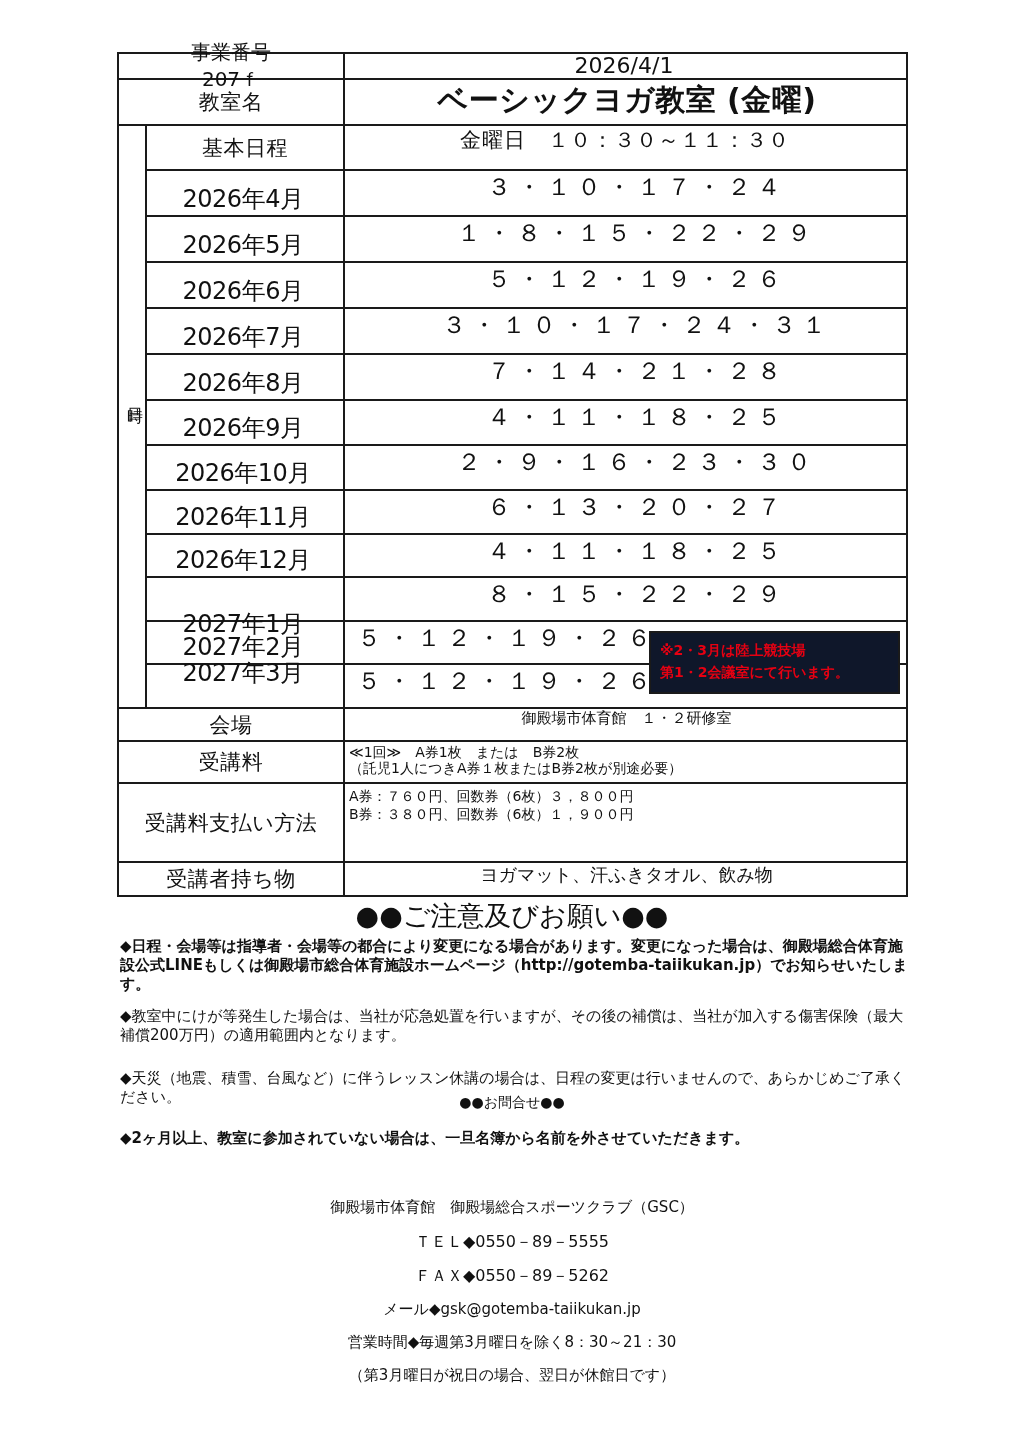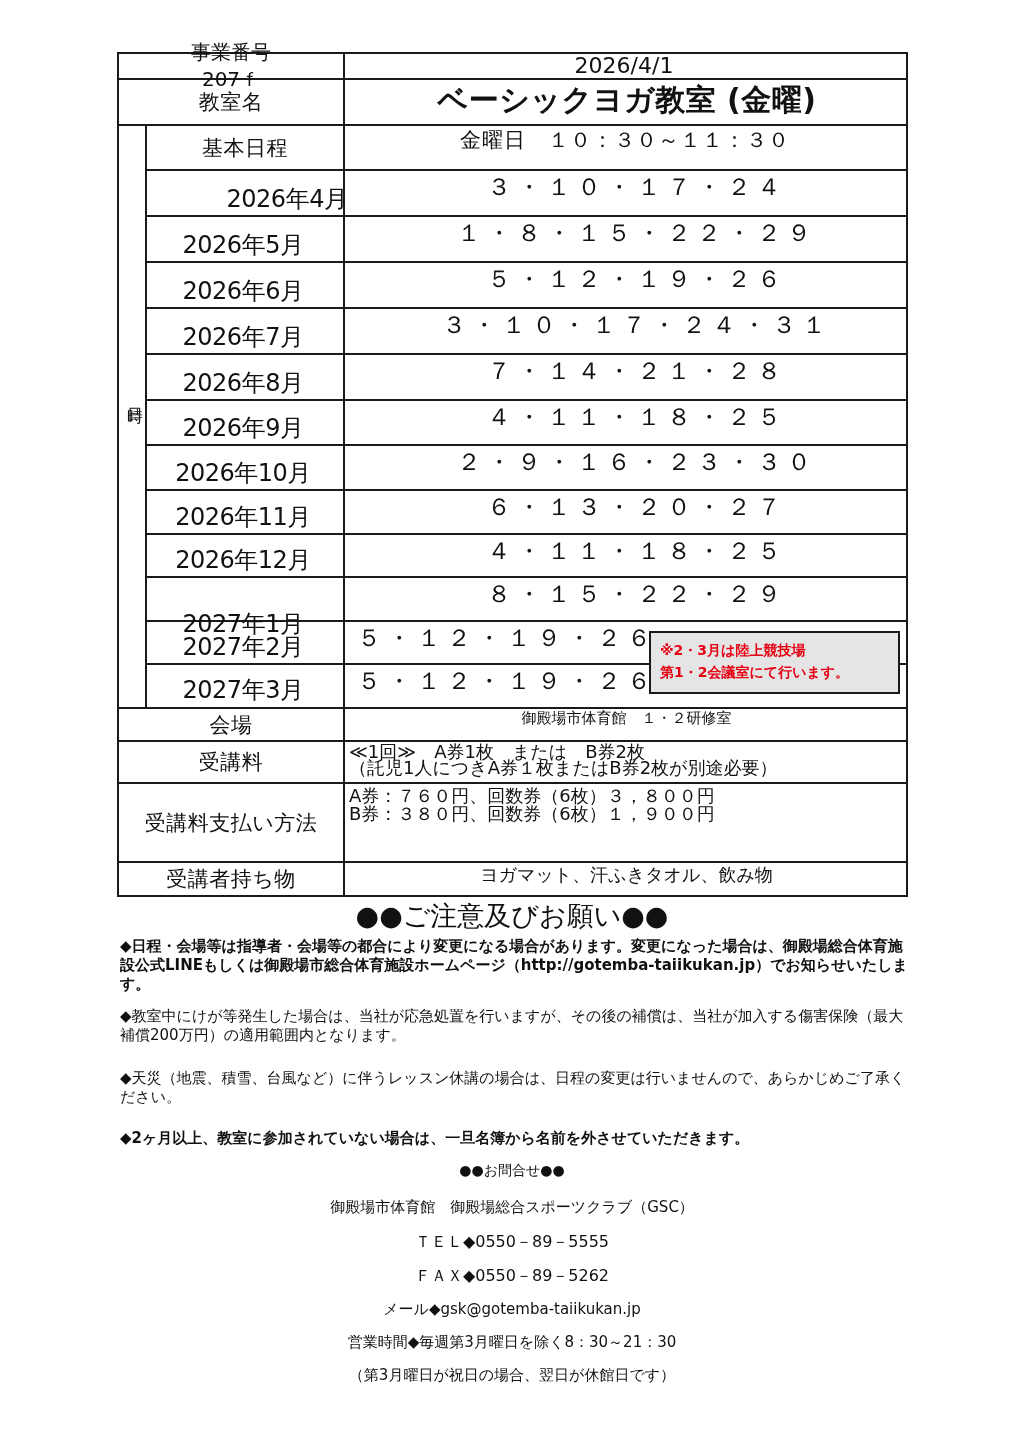--- a/index.html
+++ b/index.html
@@ -6,23 +6,23 @@
   body { width: 1024px; height: 1448px; position: relative; overflow: hidden;
          font-family: "DejaVu Sans", "Liberation Sans", sans-serif; color: #111; }
   .abs { position: absolute; box-sizing: border-box; }
   .ln { position: absolute; background: #1a1a1a; }
   .cell { position: absolute; box-sizing: border-box; display: flex; align-items: center; white-space: nowrap; flex-direction: column; }
   .center { justify-content: center; }
   .right { justify-content: flex-end; }
   .label { font-size: 21px; letter-spacing: 0.5px; }
   .month { font-size: 24px; padding-right: 4px; letter-spacing: -0.5px; }
   .dates { font-size: 24px; padding-left: 24px; letter-spacing: 6px; }
-  .small { font-size: 18px; line-height: 16px; }
+  .small { font-size: 14px; line-height: 16px; }
   .notice-box { position: absolute; left: 649px; top: 631px; width: 251px; height: 63px;
-    border: 2px solid #1a1a1a; background: #e5e5e5; color: #e60012; font-weight: bold;
+    border: 2px solid #1a1a1a; background: #0f172a; color: #e60012; font-weight: bold;
     font-size: 14px; line-height: 22px; padding: 6px 0 0 9px; box-sizing: border-box; }
   .notes { position: absolute; left: 120px; width: 790px; font-size: 15px; line-height: 19px; }
   .notes p { margin: 0; }
   .contact { position: absolute; left: 0; width: 1024px; text-align: center; font-size: 15px; }
 </style>
 </head>
 <body>
 
 <div>
 
@@ -62,21 +62,21 @@
   <div class="cell right" style="left:345px;top:54px;width:558px;height:24px;font-size:22px;">2026/4/1</div>
 
   <div class="cell center label" style="left:119px;top:80px;width:224px;height:44px;">教室名</div>
   <div class="cell" style="left:352px;top:80px;width:550px;height:44px;font-size:30px;font-weight:bold;letter-spacing:0.5px;">ベーシックヨガ教室 (金曜)</div>
 
   <div class="abs" style="left:119px;top:395px;width:26px;font-size:16px;line-height:20px;text-align:center;writing-mode:vertical-rl;">日時</div>
 
   <div class="cell center label" style="left:147px;top:126px;width:196px;height:43px;">基本日程</div>
   <div class="cell" style="left:350px;top:126px;width:550px;height:43px;font-size:21px;letter-spacing:1px;">金曜日　１０：３０～１１：３０</div>
 
-  <div class="cell right month" style="left:147px;top:171px;width:196px;height:44px;margin-left:44px;">2026年4月</div>
+  <div class="cell right month" style="left:147px;top:171px;width:196px;height:44px;">2026年4月</div>
   <div class="cell dates" style="left:345px;top:171px;width:560px;height:44px;">３・１０・１７・２４</div>
 
   <div class="cell right month" style="left:147px;top:217px;width:196px;height:44px;">2026年5月</div>
   <div class="cell dates" style="left:345px;top:217px;width:560px;height:44px;">１・８・１５・２２・２９</div>
 
   <div class="cell right month" style="left:147px;top:263px;width:196px;height:44px;">2026年6月</div>
   <div class="cell dates" style="left:345px;top:263px;width:560px;height:44px;">５・１２・１９・２６</div>
 
   <div class="cell right month" style="left:147px;top:309px;width:196px;height:44px;">2026年7月</div>
   <div class="cell dates" style="left:345px;top:309px;width:560px;height:44px;">３・１０・１７・２４・３１</div>
@@ -95,21 +95,21 @@
 
   <div class="cell right month" style="left:147px;top:535px;width:196px;height:41px;">2026年12月</div>
   <div class="cell dates" style="left:345px;top:535px;width:560px;height:41px;">４・１１・１８・２５</div>
 
   <div class="cell right month" style="left:147px;top:598px;width:196px;height:42px;">2027年1月</div>
   <div class="cell dates" style="left:345px;top:578px;width:560px;height:42px;">８・１５・２２・２９</div>
 
   <div class="cell right month" style="left:147px;top:622px;width:196px;height:41px;">2027年2月</div>
   <div class="cell dates" style="left:345px;top:622px;width:300px;height:41px;">５・１２・１９・２６</div>
 
-  <div class="cell right month" style="left:147px;top:682px;width:196px;height:24px;">2027年3月</div>
+  <div class="cell right month" style="left:147px;top:665px;width:196px;height:24px;">2027年3月</div>
   <div class="cell dates" style="left:345px;top:665px;width:300px;height:42px;">５・１２・１９・２６</div>
 
   <div class="notice-box">
     <div>※2・3月は陸上競技場</div>
     <div>第1・2会議室にて行います。</div>
   </div>
 
   <div class="cell center label" style="left:119px;top:709px;width:224px;height:31px;">会場</div>
   <div class="cell" style="left:349px;top:709px;width:555px;height:31px;font-size:15px;">御殿場市体育館　１・２研修室</div>
 
@@ -137,19 +137,19 @@
 <div class="notes" style="top:1007px;">
   <p>◆教室中にけが等発生した場合は、当社が応急処置を行いますが、その後の補償は、当社が加入する傷害保険（最大補償200万円）の適用範囲内となります。</p>
 </div>
 <div class="notes" style="top:1069px;">
   <p>◆天災（地震、積雪、台風など）に伴うレッスン休講の場合は、日程の変更は行いませんので、あらかじめご了承ください。</p>
 </div>
 <div class="notes" style="top:1129px;font-weight:bold;">
   <p>◆2ヶ月以上、教室に参加されていない場合は、一旦名簿から名前を外させていただきます。</p>
 </div>
 
-<div class="contact" style="top:1162px;font-size:14px;">●●お問合せ●●</div>
+<div class="contact" style="top:1094px;font-size:14px;">●●お問合せ●●</div>
 <div class="contact" style="top:1198px;">御殿場市体育館　御殿場総合スポーツクラブ（GSC）</div>
 <div class="contact" style="top:1232px;font-size:16px;">ＴＥＬ◆0550－89－5555</div>
 <div class="contact" style="top:1266px;font-size:16px;">ＦＡＸ◆0550－89－5262</div>
 <div class="contact" style="top:1300px;">メール◆gsk@gotemba-taiikukan.jp</div>
 <div class="contact" style="top:1333px;">営業時間◆毎週第3月曜日を除く8：30～21：30</div>
 <div class="contact" style="top:1366px;">（第3月曜日が祝日の場合、翌日が休館日です）</div>
 
 </body></html>

